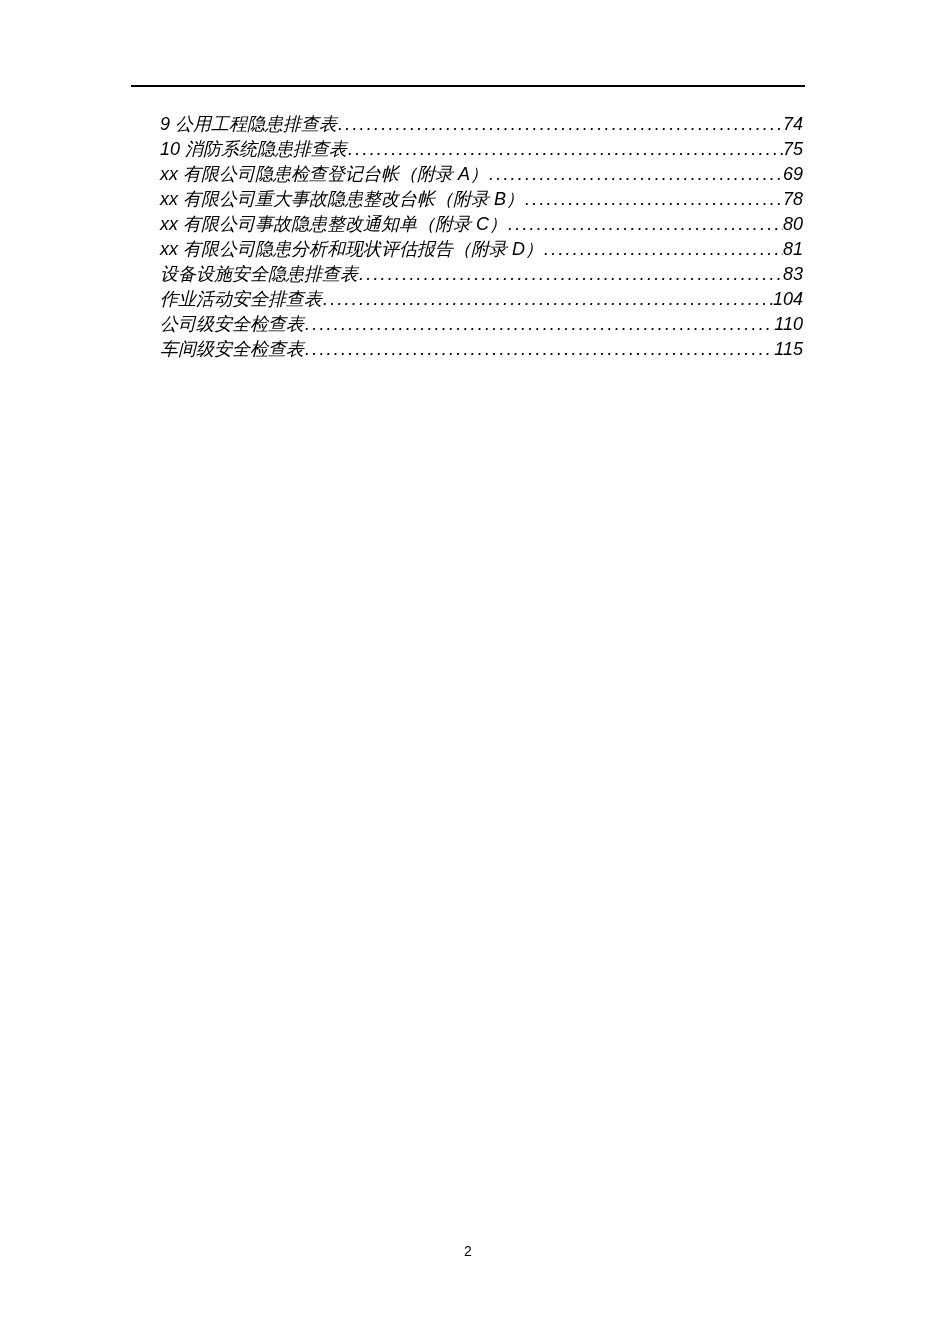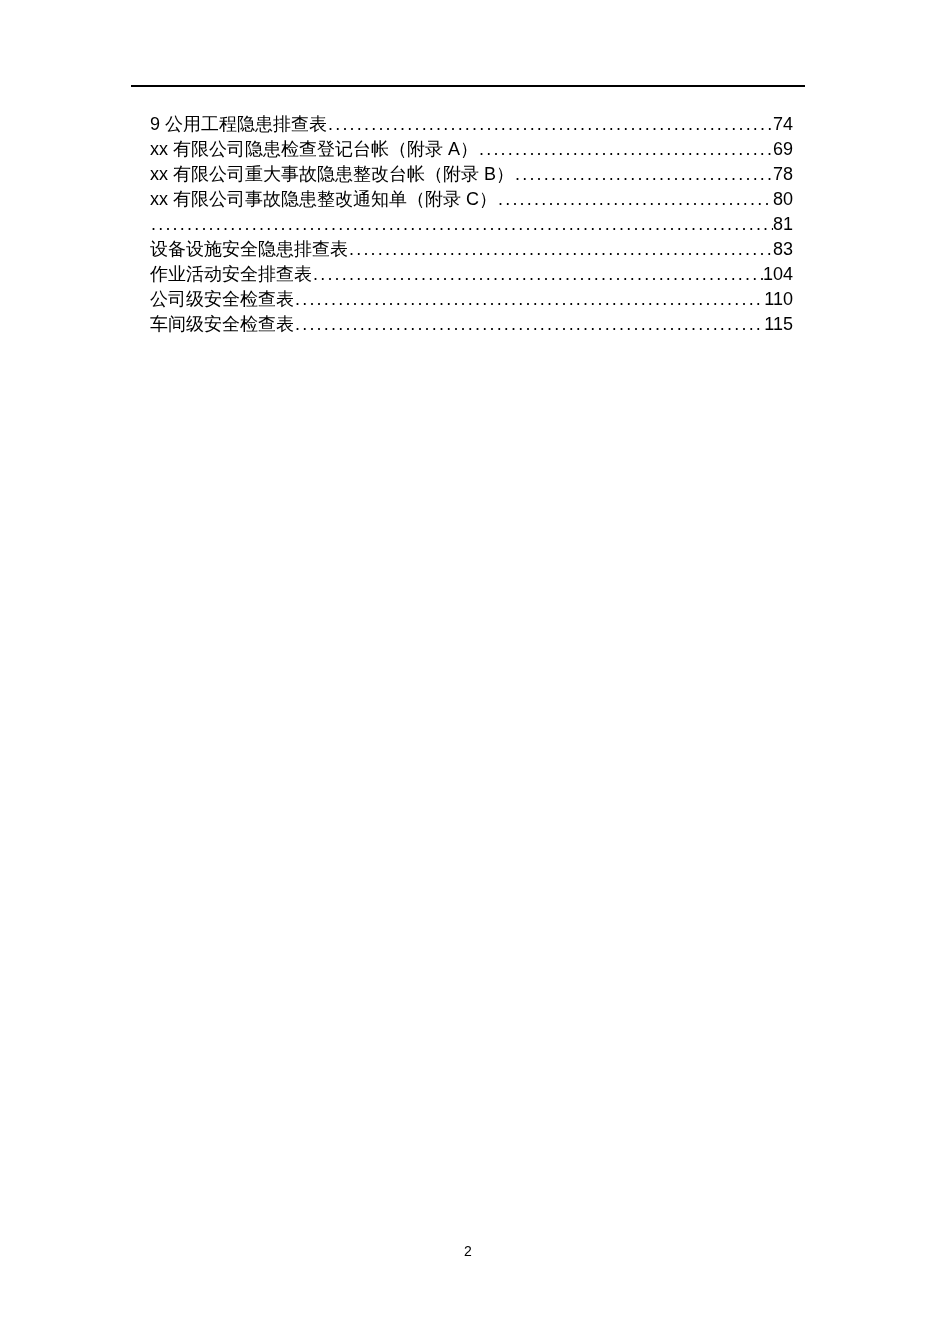--- a/index.html
+++ b/index.html
@@ -23,25 +23,26 @@
   .header-rule {
     position: absolute;
     left: 131px;
     top: 85px;
     width: 674px;
     height: 0;
     border-top: 2px solid #000000;
   }
   .toc {
     position: absolute;
-    left: 150px;
+    left: 160px;
     top: 112px;
     width: 643px;
     font-size: 18px;
     line-height: 25px;
+    font-style: italic;
   }
   .toc-row {
     display: flex;
     align-items: baseline;
     width: 100%;
     cursor: default;
   }
   .toc-title {
     white-space: pre;
     flex: 0 0 auto;
@@ -80,40 +81,46 @@
 
   <div class="header-rule"></div>
 
   <div class="toc" id="toc-list">
     <div class="toc-row">
       <span class="toc-title">9 公用工程隐患排查表</span>
       <span class="toc-dots"></span>
       <span class="toc-page">74</span>
     </div>
 
+    <div class="toc-row">
+      <span class="toc-title">10 消防系统隐患排查表</span>
+      <span class="toc-dots"></span>
+      <span class="toc-page">75</span>
+    </div>
 
     <div class="toc-row">
       <span class="toc-title">xx 有限公司隐患检查登记台帐（附录 A）</span>
       <span class="toc-dots"></span>
       <span class="toc-page">69</span>
     </div>
 
     <div class="toc-row">
       <span class="toc-title">xx 有限公司重大事故隐患整改台帐（附录 B）</span>
       <span class="toc-dots"></span>
       <span class="toc-page">78</span>
     </div>
 
     <div class="toc-row">
       <span class="toc-title">xx 有限公司事故隐患整改通知单（附录 C）</span>
       <span class="toc-dots"></span>
       <span class="toc-page">80</span>
     </div>
 
     <div class="toc-row">
+      <span class="toc-title">xx 有限公司隐患分析和现状评估报告（附录 D）</span>
       <span class="toc-dots"></span>
       <span class="toc-page">81</span>
     </div>
 
     <div class="toc-row">
       <span class="toc-title">设备设施安全隐患排查表</span>
       <span class="toc-dots"></span>
       <span class="toc-page">83</span>
     </div>
 

